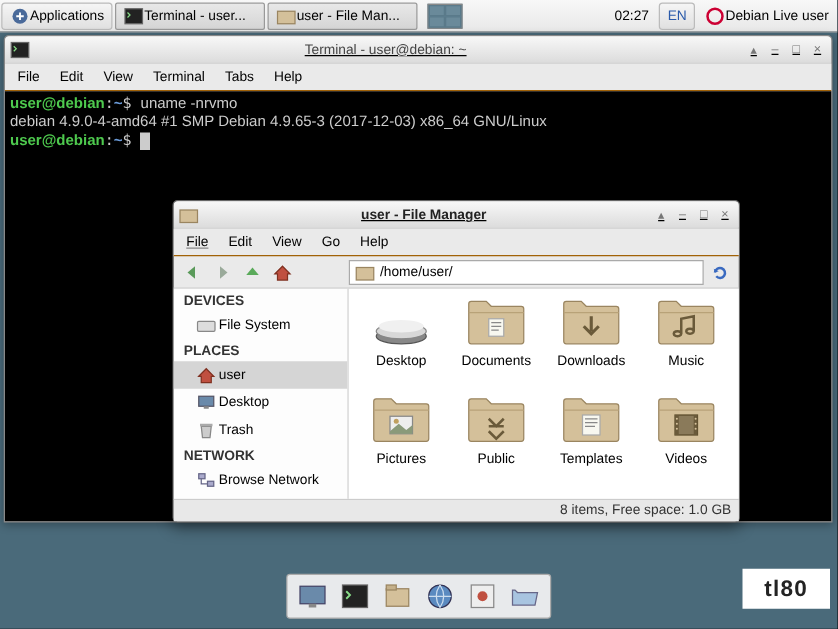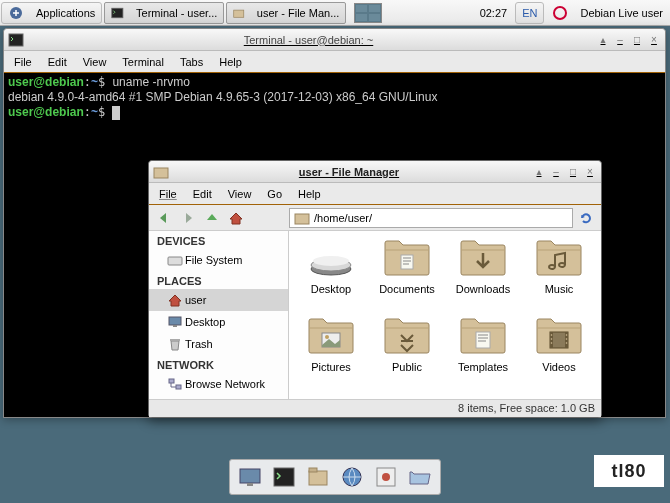--- a/index.html
+++ b/index.html
@@ -1,41 +1,41 @@
 <!DOCTYPE html>
 <html><head>
 <meta charset="utf-8">
 <style>
   * { box-sizing: border-box; margin: 0; padding: 0; font-family: sans-serif; }
   body { width: 670px; height: 503px; background: #4a6a7a; overflow: hidden; position: relative; }
 
   
   .panel { height: 26px; background: linear-gradient(#f8f8f8, #e8e8e8); border-bottom: 1px solid #aaa; display: flex; align-items: center; font-size: 11px; }
-  .panel-item { padding: 2px 6px; display: flex; align-items: center; gap: 12px; height: 22px; margin: 0 1px; }
+  .panel-item { padding: 2px 6px; display: flex; align-items: center; gap: 0; height: 22px; margin: 0 1px; }
   .panel-btn { background: linear-gradient(#f5f5f5, #e0e0e0); border: 1px solid #bbb; border-radius: 3px; }
   .task { width: 120px; overflow: hidden; white-space: nowrap; text-overflow: ellipsis; background: linear-gradient(#e8e8e8, #d5d5d5); border: 1px solid #999; border-radius: 2px; }
   .spacer { flex: 1; }
   .pager { width: 28px; height: 20px; border: 1px solid #888; background: #4a6a7a; display: flex; flex-wrap: wrap; }
   .pager div { width: 50%; height: 50%; border: 1px solid #5a7a8a; background: #6a8a9a; }
   .mini-icon { width: 16px; height: 16px; display: inline-block; }
 
   
   .terminal-win { position: absolute; left: 3px; top: 28px; width: 663px; height: 390px; background: #eaeaea; border: 1px solid #888; border-radius: 4px 4px 0 0; box-shadow: 0 2px 8px rgba(0,0,0,.3); }
   .titlebar { height: 22px; background: linear-gradient(#f8f8f8, #dcdcdc); border-bottom: 1px solid #bbb; display: flex; align-items: center; font-size: 11px; padding: 0 4px; border-radius: 4px 4px 0 0; text-decoration: underline; }
   .titlebar .title { flex: 1; text-align: center; color: #444; }
   .win-btn { width: 14px; height: 14px; margin-left: 3px; color: #777; display: flex; align-items: center; justify-content: center; font-size: 10px; cursor: pointer; }
   .menubar { height: 22px; background: #eaeaea; display: flex; align-items: center; padding: 0 4px; font-size: 11px; gap: 4px; border-bottom: 1px solid #a16207; }
   .menubar span { padding: 2px 6px; }
   .terminal-body { background: #000; color: #ccc; font-family: "DejaVu Sans Mono", monospace; font-size: 12px; padding: 2px 4px; height: calc(100% - 44px); line-height: 15px; white-space: pre; overflow: hidden; }
   .prompt-user { color: #4ec94e; font-weight: bold; }
   .prompt-path { color: #6a9ad8; font-weight: bold; }
   .cursor { display: inline-block; width: 8px; height: 14px; background: #ccc; vertical-align: middle; }
 
   
-  .fm-win { position: absolute; left: 148px; top: 160px; width: 454px; height: 258px; background: #eaeaea; border: 1px solid #666; border-radius: 4px; box-shadow: 0 4px 12px rgba(0,0,0,.4); }
+  .fm-win { position: absolute; left: 138px; top: 160px; width: 454px; height: 258px; background: #eaeaea; border: 1px solid #666; border-radius: 4px; box-shadow: 0 4px 12px rgba(0,0,0,.4); }
   .fm-toolbar { height: 26px; display: flex; align-items: center; padding: 0 4px; gap: 2px; border-bottom: 1px solid #ccc; }
   .nav-btn { width: 22px; height: 22px; display: flex; align-items: center; justify-content: center; }
   .path-box { flex: 1; display: flex; align-items: center; border: 1px solid #aaa; background: #fff; height: 20px; padding: 0 4px; font-size: 11px; margin-left: 40px; }
   .fm-body { display: flex; height: calc(100% - 88px); }
   .sidebar { width: 140px; background: #fdfdfd; border-right: 1px solid #ccc; font-size: 11px; overflow: hidden; }
   .sidebar-head { font-weight: bold; padding: 4px 8px 2px; color: #333; }
   .sidebar-item { display: flex; align-items: center; gap: 2px; padding: 3px 8px 3px 18px; }
   .sidebar-item.sel { background: #d5d5d5; }
   .sb-icon { width: 16px; height: 16px; }
   .icon-view { flex: 1; background: #fff; display: grid; grid-template-columns: repeat(4, 1fr); grid-template-rows: repeat(2, 1fr); padding: 8px 4px; gap: 4px 0; }

